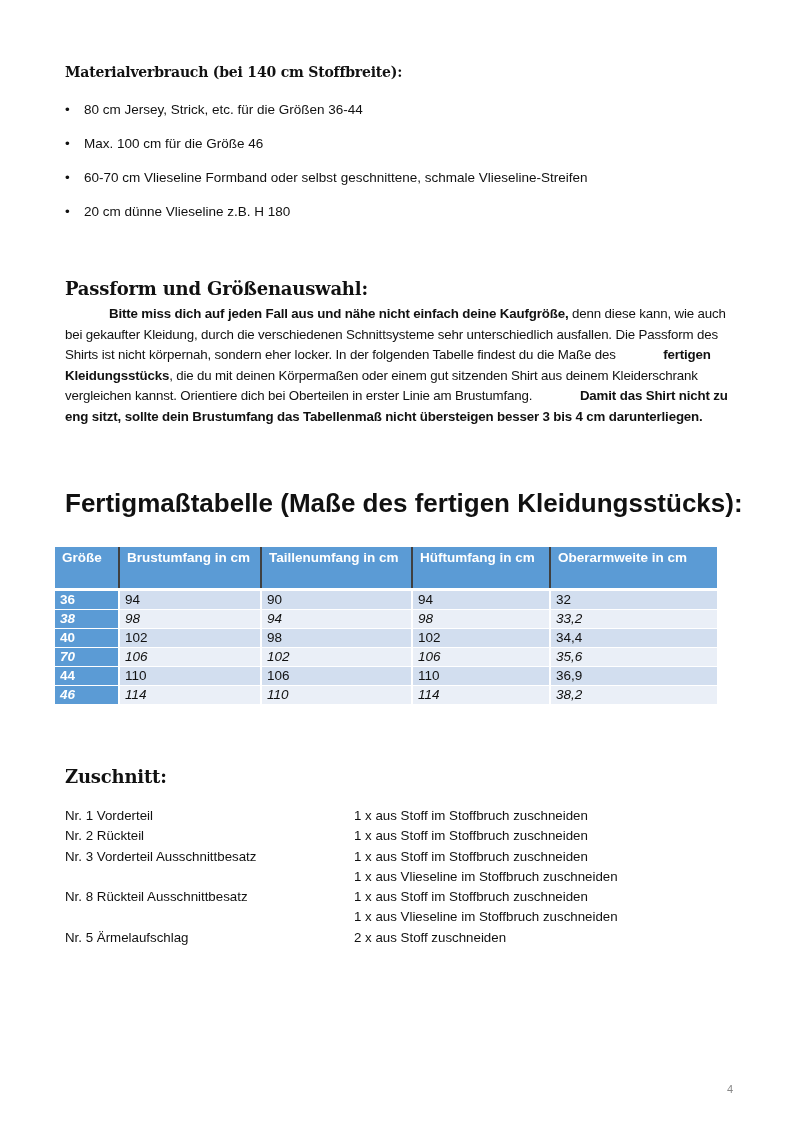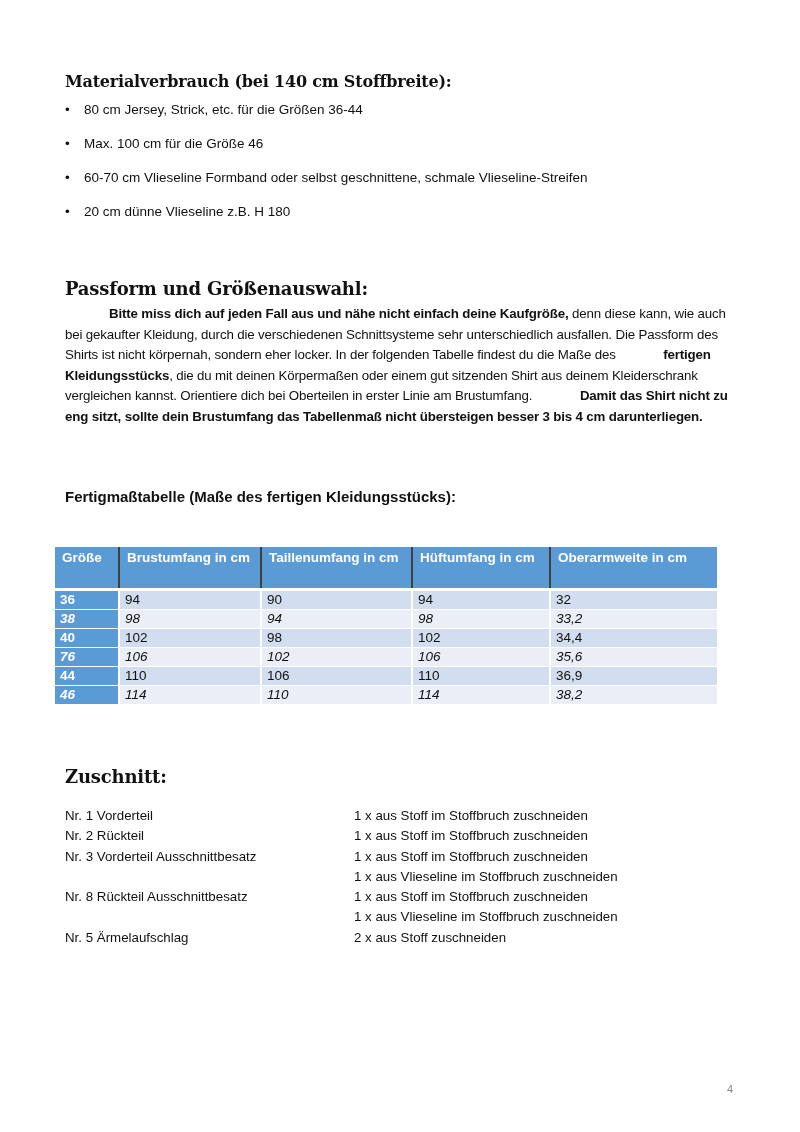--- a/index.html
+++ b/index.html
@@ -1,22 +1,22 @@
 <!DOCTYPE html>
 <html><head>
 <meta charset="utf-8">
 <style>
   html, body { margin: 0; padding: 0; background: #ffffff; }
   body { width: 800px; height: 1132px; position: relative; overflow: hidden;
          font-family: "Liberation Sans", sans-serif; color: #111; }
   .h-serif { font-family: "DejaVu Serif", "Liberation Serif", serif; font-weight: bold; color: #111; position: absolute; left: 65px; margin: 0; }
-  #h-material { top: 72px; font-size: 16px; letter-spacing: -0.2px; text-align: center; }
+  #h-material { top: 64px; font-size: 14px; letter-spacing: -0.2px; text-align: center; }
   #h-passform { top: 278px; font-size: 18px; letter-spacing: -0.2px; }
   #h-zuschnitt { top: 766px; font-size: 18px; letter-spacing: -0.2px; }
-  #h-table { position: absolute; left: 65px; top: 488px; margin: 0; font-family: "Liberation Sans", sans-serif; font-weight: bold; font-size: 15px; color: #111; }
+  #h-table { position: absolute; left: 65px; top: 488px; margin: 0; font-family: "Liberation Sans", sans-serif; font-weight: bold; font-size: 26px; color: #111; }
 
   ul.bullets { position: absolute; left: 65px; top: 100px; margin: 0; padding: 0; list-style: none; font-size: 13.5px; }
   ul.bullets li { position: relative; padding-left: 19px; height: 34px; line-height: 20px; }
   ul.bullets li .dot { position: absolute; left: 0; top: 0; }
 
   .para { position: absolute; left: 65px; top: 304px; width: 680px; font-size: 13.3px; line-height: 20.5px; margin: 0; letter-spacing: -0.15px; }
   .para b { font-weight: bold; padding-left: 44px; }
 
   table.sizes { position: absolute; left: 55px; top: 547px; border-collapse: collapse; font-size: 13.5px; }
   table.sizes th { background: #5b9bd5; color: #fff; text-align: left; font-weight: bold; height: 38px; vertical-align: top; padding: 3px 7px 0 7px; border-right: 2px solid #404040; border-bottom: 3px solid #fff; }
@@ -78,21 +78,21 @@
         <td>33,2</td>
       </tr>
       <tr class="odd">
         <td class="size-cell">40</td>
         <td>102</td>
         <td>98</td>
         <td>102</td>
         <td>34,4</td>
       </tr>
       <tr class="even">
-        <td class="size-cell">76</td>
+        <td class="size-cell">70</td>
         <td>106</td>
         <td>102</td>
         <td>106</td>
         <td>35,6</td>
       </tr>
       <tr class="odd">
         <td class="size-cell">44</td>
         <td>110</td>
         <td>106</td>
         <td>110</td>

